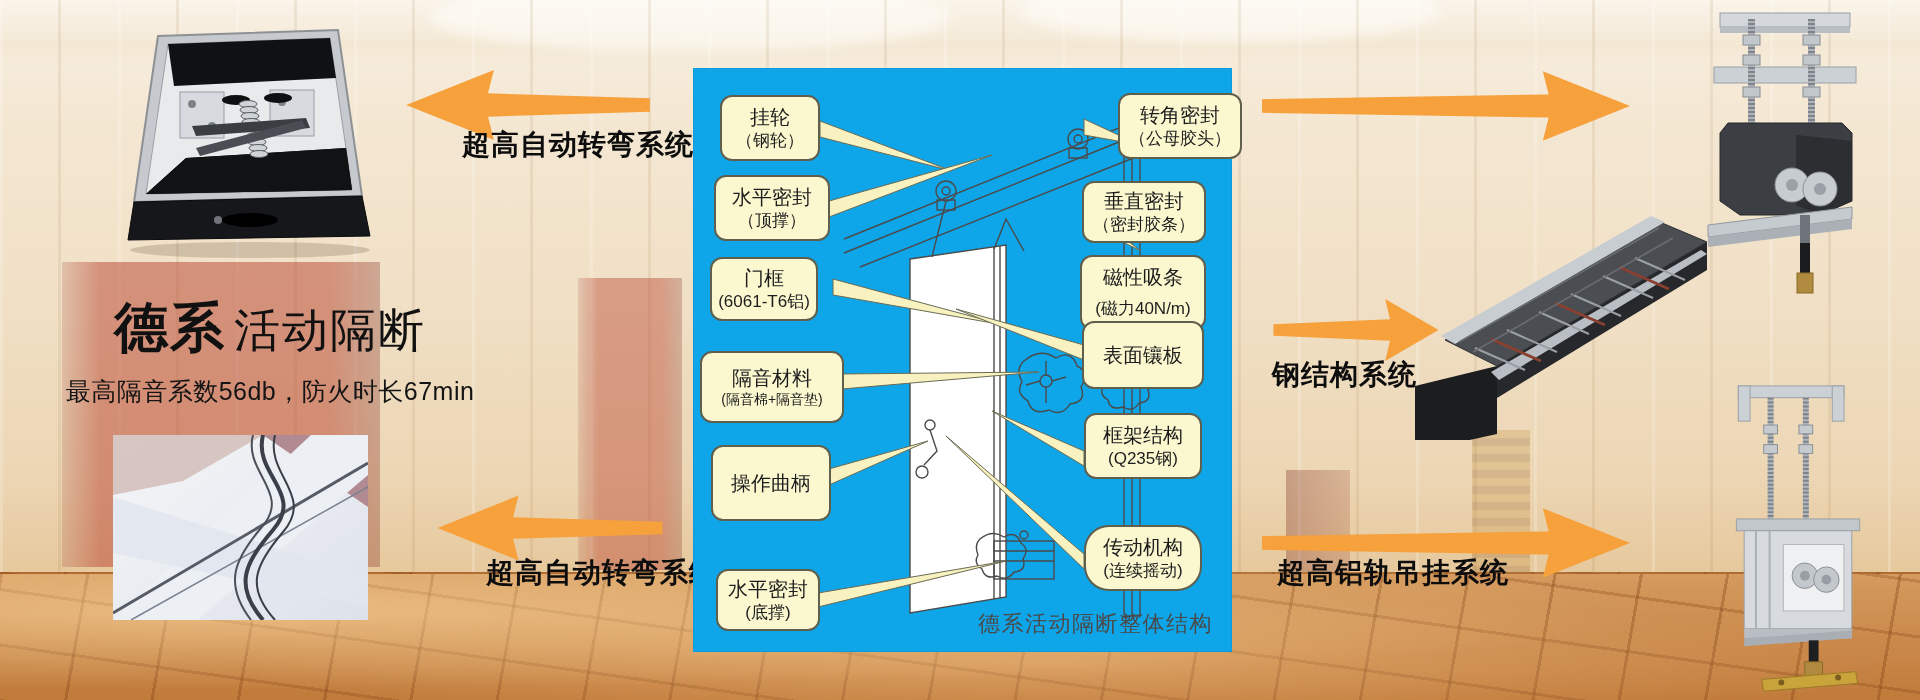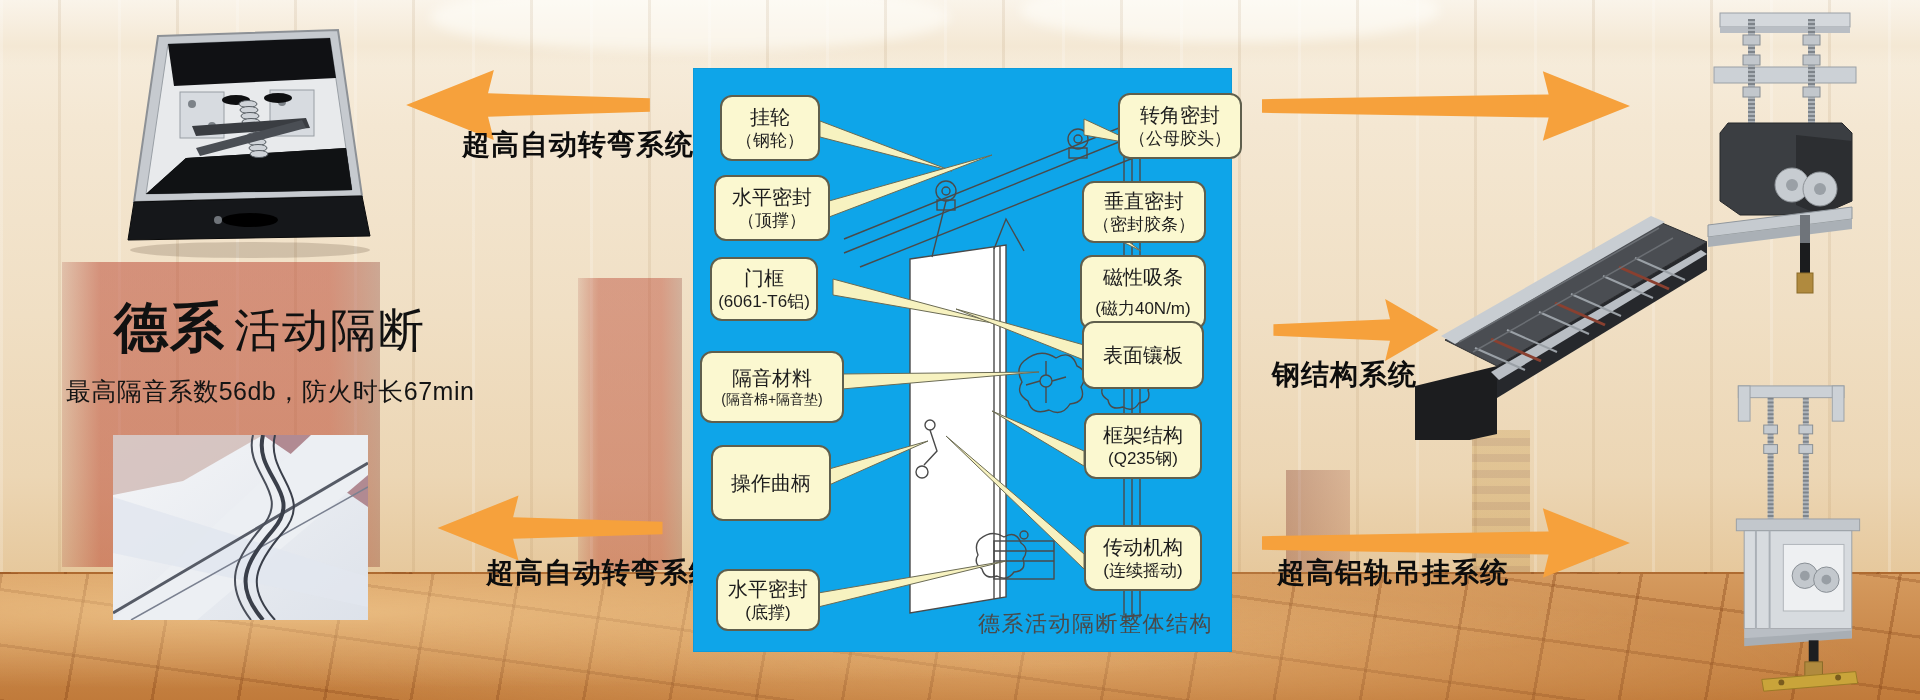--- a/index.html
+++ b/index.html
@@ -252,21 +252,21 @@
       <span class="l1">磁性吸条</span>
       <span class="l2">(磁力40N/m)</span>
     </div>
     <div class="callout" style="left:388px;top:252px;width:122px;height:68px;">
       <span class="l1">表面镶板</span>
     </div>
     <div class="callout" style="left:390px;top:344px;width:118px;height:66px;">
       <span class="l1">框架结构</span>
       <span class="l2">(Q235钢)</span>
     </div>
-    <div class="callout" style="left:390px;top:456px;width:118px;height:66px;">
+    <div class="callout" style="left:390px;top:456px;width:118px;height:66px;border-radius:25px;">
       <span class="l1">传动机构</span>
       <span class="l2">(连续摇动)</span>
     </div>
 
     <div class="caption">德系活动隔断整体结构</div>
   </div>
 
   <svg class="photo" style="left:1700px;top:5px;" width="170" height="290" viewBox="0 0 170 290">
     <rect x="20" y="8" width="130" height="14" fill="#d4d8dc" stroke="#9aa0a6"></rect>
     <rect x="20" y="22" width="130" height="6" fill="#b9bec4"></rect>

